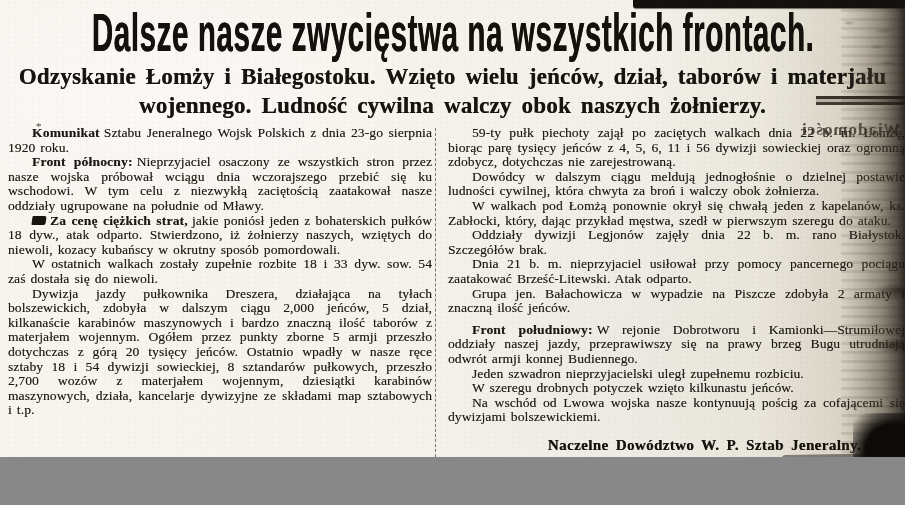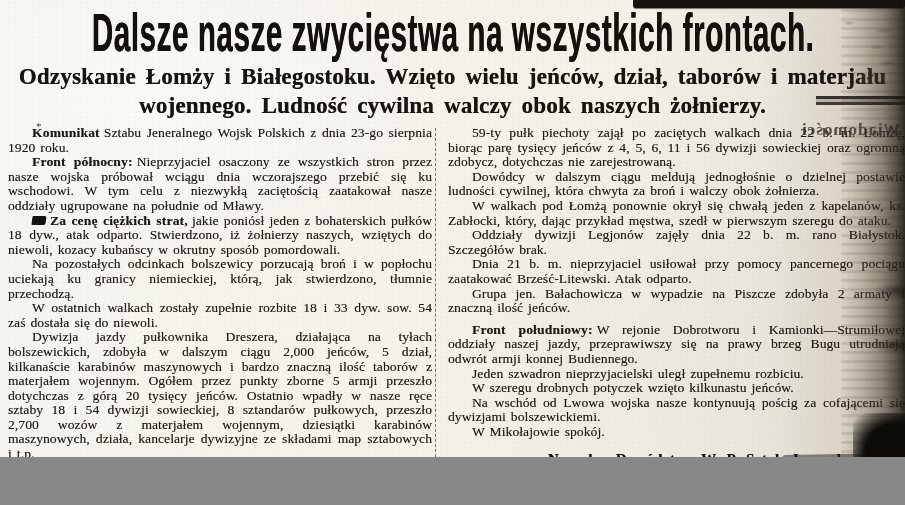--- a/index.html
+++ b/index.html
@@ -128,21 +128,20 @@
 
   <div class="columns">
     <div class="col-left">
 
         <p class="para"><b class="lead">Komunikat</b><span>Sztabu Jeneralnego Wojsk Polskich z dnia 23-go sierpnia 1920 roku.</span></p>
 
         <p class="para"><b class="lead">Front północny:</b><span>Nieprzyjaciel osaczony ze wszystkich stron przez nasze wojska próbował wciągu dnia wczorajszego przebić się ku wschodowi. W tym celu z niezwykłą zaciętością zaatakował nasze oddziały ugrupowane na południe od Mławy.</span></p>
 
         <p class="para"><span class="blot"></span><b class="lead">Za cenę ciężkich strat,</b><span>jakie poniósł jeden z bohaterskich pułków 18 dyw., atak odparto. Stwierdzono, iż żołnierzy naszych, wziętych do niewoli, kozacy kubańscy w okrutny sposób pomordowali.</span></p>
 
-        <p class="para"><span>Na pozostałych odcinkach bolszewicy porzucają broń i w popłochu uciekają ku granicy niemieckiej, którą, jak stwierdzono, tłumnie przechodzą.</span></p>
 
         <p class="para"><span>W ostatnich walkach zostały zupełnie rozbite 18 i 33 dyw. sow. 54 zaś dostała się do niewoli.</span></p>
 
         <p class="para"><span>Dywizja jazdy pułkownika Dreszera, działająca na tyłach bolszewickich, zdobyła w dalszym ciągu 2,000 jeńców, 5 dział, kilkanaście karabinów maszynowych i bardzo znaczną ilość taborów z materjałem wojennym. Ogółem przez punkty zborne 5 armji przeszło dotychczas z górą 20 tysięcy jeńców. Ostatnio wpadły w nasze ręce sztaby 18 i 54 dywizji sowieckiej, 8 sztandarów pułkowych, przeszło 2,700 wozów z materjałem wojennym, dziesiątki karabinów maszynowych, działa, kancelarje dywizyjne ze składami map sztabowych i t.p.</span></p>
 
 
       </div>
     <div class="divider"></div>
     <div class="col-right">
       <div>
@@ -160,21 +159,20 @@
           <p class="para"><span>Grupa jen. Bałachowicza w wypadzie na Piszcze zdobyła 2 armaty i znaczną ilość jeńców.</span></p>
 
           <p class="para gap"><b class="lead">Front południowy:</b><span>W rejonie Dobrotworu i Kamionki—Strumiłowej oddziały naszej jazdy, przeprawiwszy się na prawy brzeg Bugu utrudniają odwrót armji konnej Budiennego.</span></p>
 
           <p class="para"><span>Jeden szwadron nieprzyjacielski uległ zupełnemu rozbiciu.</span></p>
 
           <p class="para"><span>W szeregu drobnych potyczek wzięto kilkunastu jeńców.</span></p>
 
           <p class="para"><span>Na wschód od Lwowa wojska nasze kontynuują pościg za cofającemi się dywizjami bolszewickiemi.</span></p>
 
-          <p class="para"><span>W Mikołajowie spokój.</span></p>
         </div>
       <div class="signature">Naczelne Dowództwo W. P. Sztab Jeneralny.</div>
     </div>
   </div>
 
   <div class="bleed-text">Wiadomości</div>
   <div class="ghost-specks"></div>
   <div class="edge-band"></div>
   <div class="smear-top"></div>
   <div class="smear-subhead"></div>

